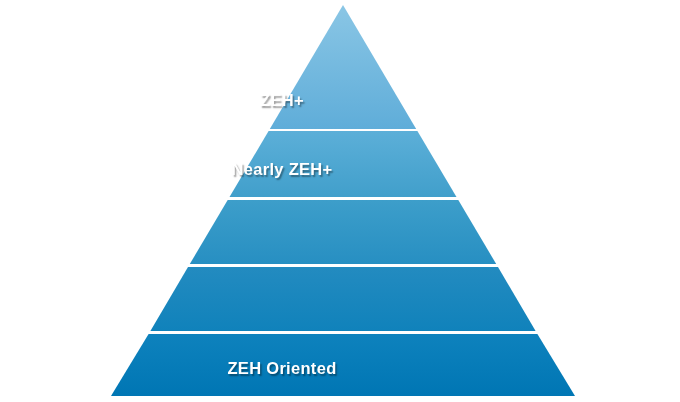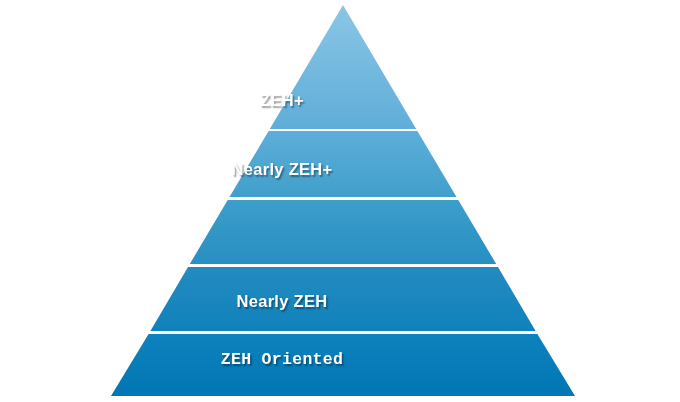--- a/index.html
+++ b/index.html
@@ -38,21 +38,21 @@
     font-size: 16.5px;
     letter-spacing: 0.3px;
     white-space: nowrap;
     text-shadow: 1.5px 1.5px 1.6px rgba(0,0,0,0.38);
     pointer-events: none;
   }
   .lbl-0 { top: 91px; }
   .lbl-1 { top: 160px; }
   .lbl-2 { top: 226px; }
   .lbl-3 { top: 292px; }
-  .lbl-4 { top: 350px; font-family: Liberation Mono, monospace; }
+  .lbl-4 { top: 359px; }
 </style>
 </head>
 <body>
 
 <div id="pyramid-diagram">
 
   <svg id="pyramid-svg" viewBox="0 0 680 402" xmlns="http://www.w3.org/2000/svg">
     <defs>
       <linearGradient id="grad0" x1="0" y1="0" x2="0" y2="1">
         <stop offset="0%" stop-color="#8AC6E5"></stop>
@@ -82,16 +82,15 @@
 
     <polygon points="227.7,200 458.3,200 496.2,264 189.8,264" fill="url(#grad2)"></polygon>
 
     <polygon points="188.0,267 498.0,267 535.6,331 150.4,331" fill="url(#grad3)"></polygon>
 
     <polygon points="148.6,334 537.4,334 575,396 111,396" fill="url(#grad4)"></polygon>
   </svg>
 
   <div class="level-label lbl-0">ZEH+</div>
   <div class="level-label lbl-1">Nearly ZEH+</div>
-  <div class="level-label lbl-3">Nearly ZEH</div>
   <div class="level-label lbl-4">ZEH Oriented</div>
 
 </div>
 
 </body></html>

